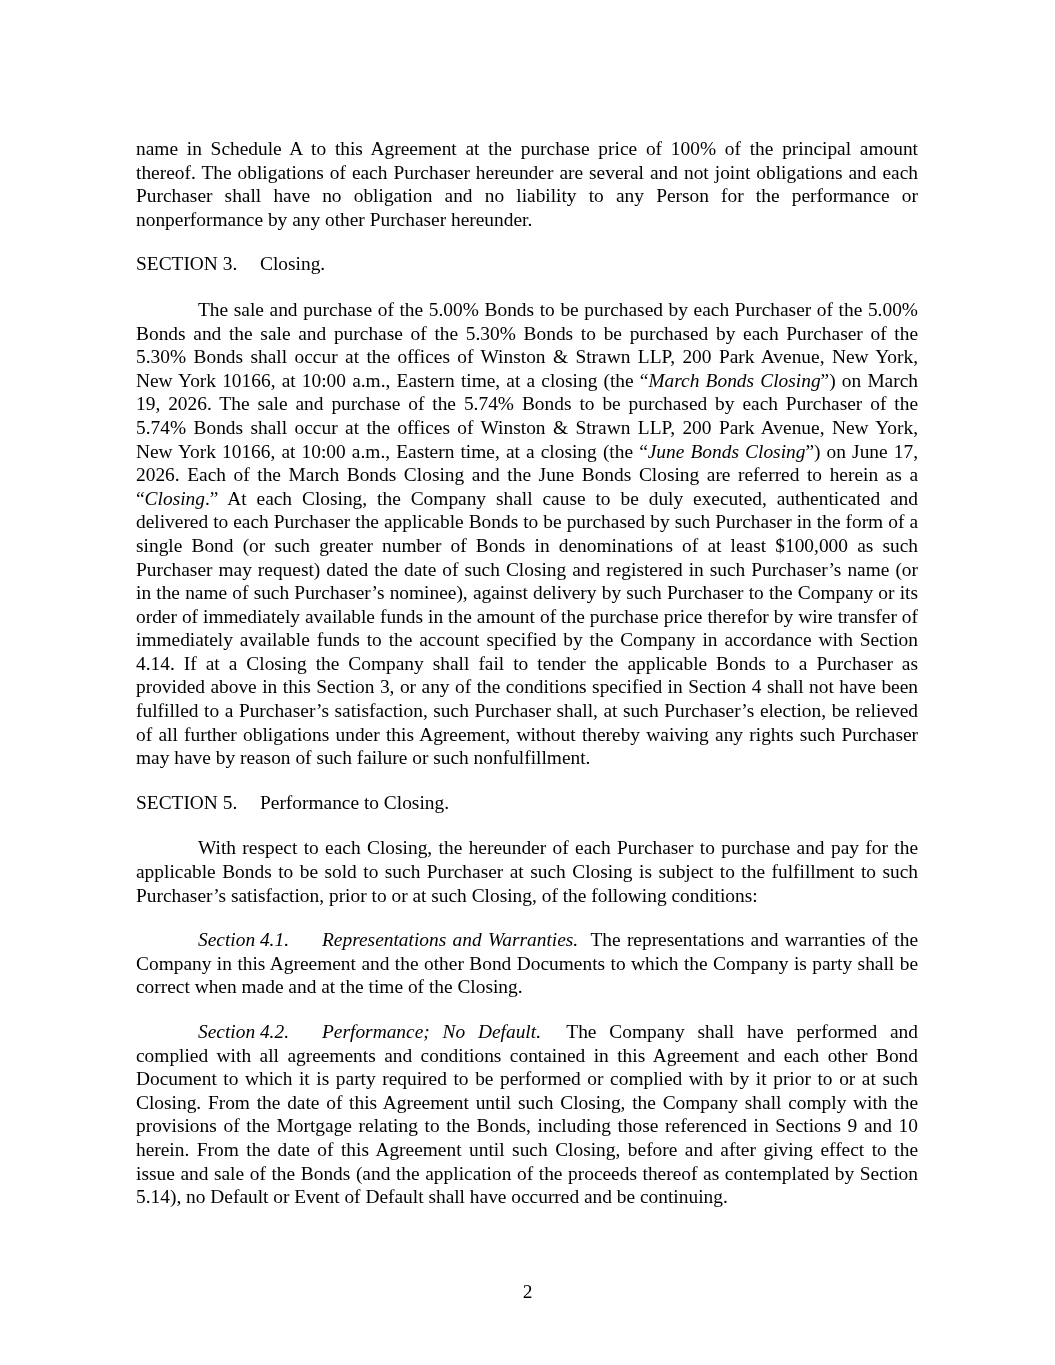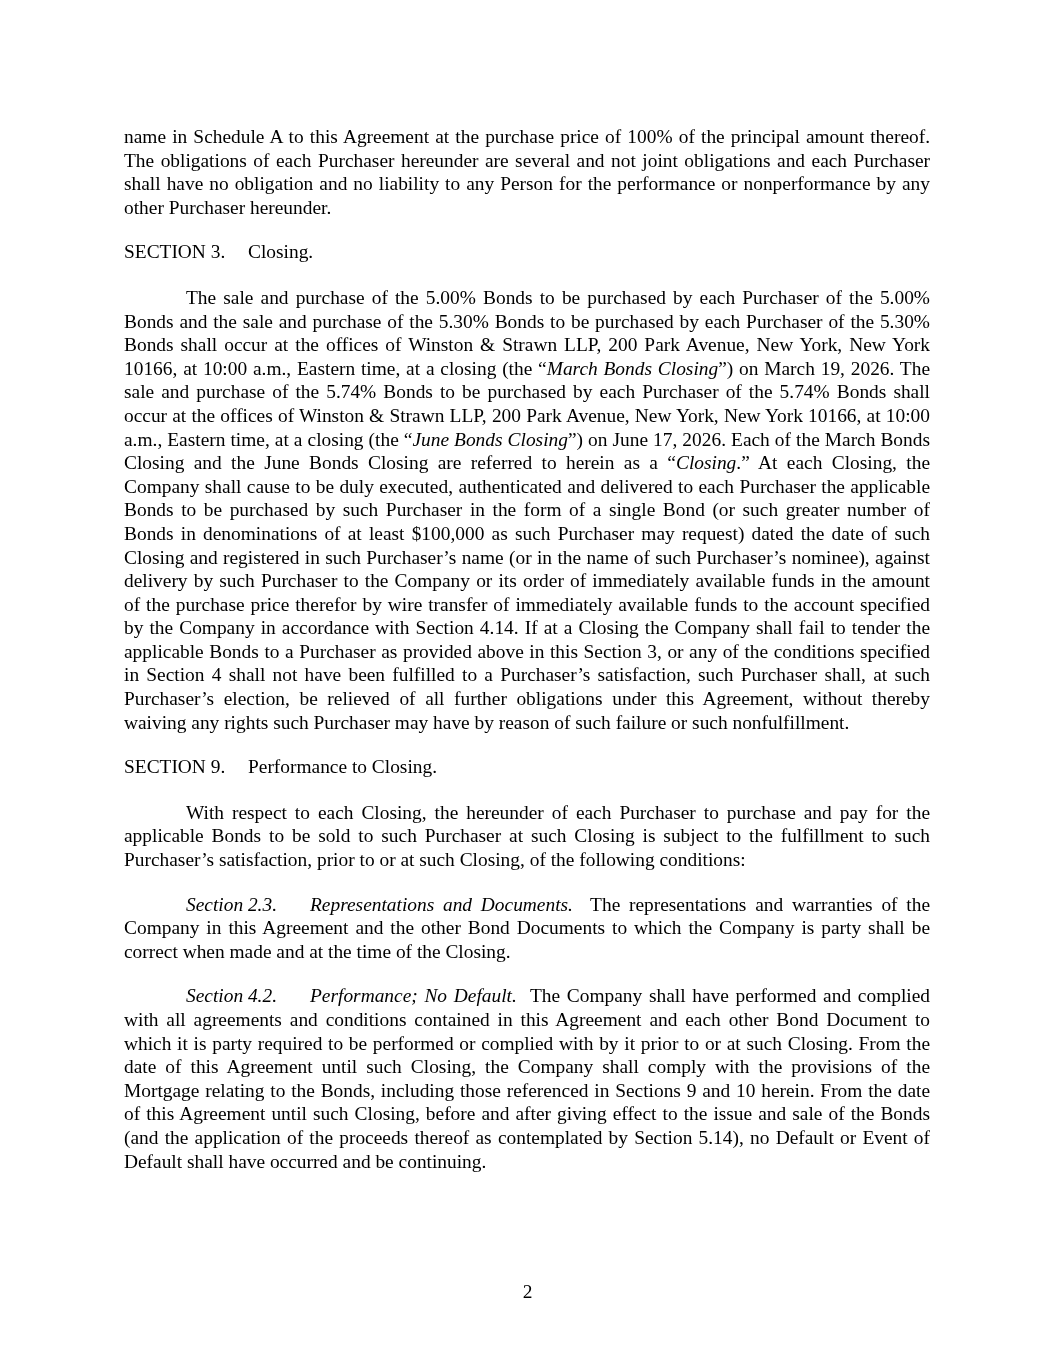--- a/index.html
+++ b/index.html
@@ -17,21 +17,21 @@
       font-size: 19.4px;
       line-height: 23.6px;
     }
     .page {
       position: absolute;
       left: 124px;
       top: 125px;
       width: 806px;
     }
     p {
-      margin: 0;
+      margin: 12px;
       text-align: justify;
       text-align-last: left;
     }
     .heading {
       text-align: left;
     }
     .heading .label {
       display: inline-block;
       width: 124px;
     }
@@ -66,24 +66,24 @@
 
   <p class="sp-after-1">name in Schedule A to this Agreement at the purchase price of 100% of the principal amount thereof. The obligations of each Purchaser hereunder are several and not joint obligations and each Purchaser shall have no obligation and no liability to any Person for the performance or nonperformance by any other Purchaser hereunder.</p>
 
   <p class="heading sp-after-2">
     <span class="label">SECTION 3.</span><span>Closing.</span>
   </p>
 
   <p class="indent sp-after-1"><span>The sale and purchase of the 5.00% Bonds to be purchased by each Purchaser of the 5.00% Bonds and the sale and purchase of the 5.30% Bonds to be purchased by each Purchaser of the 5.30% Bonds shall occur at the offices of Winston &amp; Strawn LLP, 200 Park Avenue, New York, New York 10166, at 10:00 a.m., Eastern time, at a closing (the “</span><em>March Bonds Closing</em><span>”) on March 19, 2026. The sale and purchase of the 5.74% Bonds to be purchased by each Purchaser of the 5.74% Bonds shall occur at the offices of Winston &amp; Strawn LLP, 200 Park Avenue, New York, New York 10166, at 10:00 a.m., Eastern time, at a closing (the “</span><em>June Bonds Closing</em><span>”) on June 17, 2026. Each of the March Bonds Closing and the June Bonds Closing are referred to herein as a “</span><em>Closing</em><span>.” At each Closing, the Company shall cause to be duly executed, authenticated and delivered to each Purchaser the applicable Bonds to be purchased by such Purchaser in the form of a single Bond (or such greater number of Bonds in denominations of at least $100,000 as such Purchaser may request) dated the date of such Closing and registered in such Purchaser’s name (or in the name of such Purchaser’s nominee), against delivery by such Purchaser to the Company or its order of immediately available funds in the amount of the purchase price therefor by wire transfer of immediately available funds to the account specified by the Company in accordance with Section 4.14. If at a Closing the Company shall fail to tender the applicable Bonds to a Purchaser as provided above in this Section 3, or any of the conditions specified in Section 4 shall not have been fulfilled to a Purchaser’s satisfaction, such Purchaser shall, at such Purchaser’s election, be relieved of all further obligations under this Agreement, without thereby waiving any rights such Purchaser may have by reason of such failure or such nonfulfillment.</span></p>
 
   <p class="heading sp-after-2">
-    <span class="label">SECTION 9.</span><span>Performance to Closing.</span>
+    <span class="label">SECTION 5.</span><span>Performance to Closing.</span>
   </p>
 
   <p class="indent sp-after-1">With respect to each Closing, the hereunder of each Purchaser to purchase and pay for the applicable Bonds to be sold to such Purchaser at such Closing is subject to the fulfillment to such Purchaser’s satisfaction, prior to or at such Closing, of the following conditions:</p>
 
-  <p class="indent sp-after-1"><span class="sub-num">Section 2.3.</span><span class="sub-title">Representations and Documents.</span>&nbsp; <span>The representations and warranties of the Company in this Agreement and the other Bond Documents to which the Company is party shall be correct when made and at the time of the Closing.</span></p>
+  <p class="indent sp-after-1"><span class="sub-num">Section 4.1.</span><span class="sub-title">Representations and Warranties.</span>&nbsp; <span>The representations and warranties of the Company in this Agreement and the other Bond Documents to which the Company is party shall be correct when made and at the time of the Closing.</span></p>
 
   <p class="indent"><span class="sub-num">Section 4.2.</span><span class="sub-title">Performance; No Default.</span>&nbsp; <span>The Company shall have performed and complied with all agreements and conditions contained in this Agreement and each other Bond Document to which it is party required to be performed or complied with by it prior to or at such Closing. From the date of this Agreement until such Closing, the Company shall comply with the provisions of the Mortgage relating to the Bonds, including those referenced in Sections 9 and 10 herein. From the date of this Agreement until such Closing, before and after giving effect to the issue and sale of the Bonds (and the application of the proceeds thereof as contemplated by Section 5.14), no Default or Event of Default shall have occurred and be continuing.</span></p>
 
 </div>
 
 <div class="page-number">2</div>
 
 </body></html>

